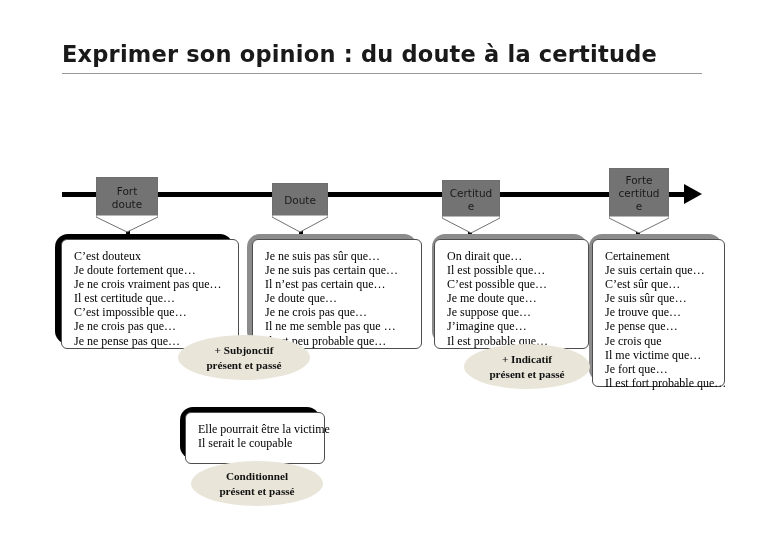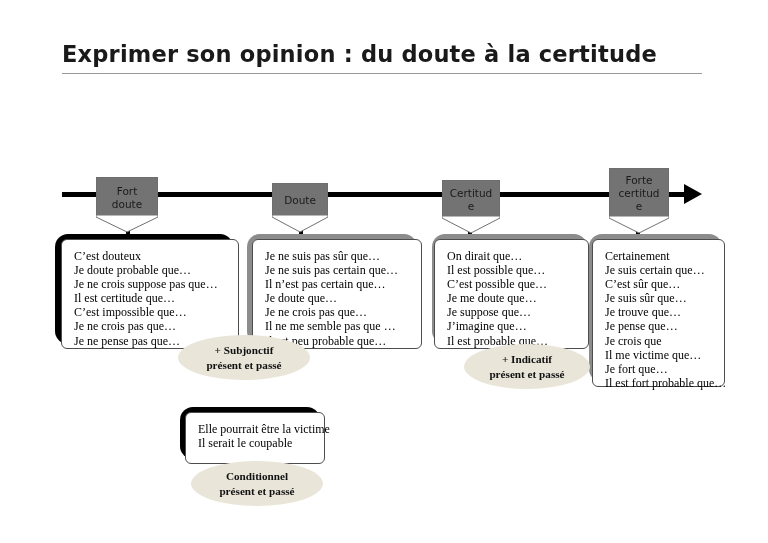--- a/index.html
+++ b/index.html
@@ -192,22 +192,22 @@
 </div>
 
 <div class="shadow-plate shadow-black" style="left:55px; top:234px; width:178px; height:110px;"></div>
 <div class="shadow-plate shadow-gray" style="left:247px; top:234px; width:170px; height:110px;"></div>
 <div class="shadow-plate shadow-gray" style="left:432px; top:234px; width:155px; height:110px;"></div>
 <div class="shadow-plate shadow-gray" style="left:589px; top:234px; width:133px; height:148px;"></div>
 <div class="shadow-plate shadow-black" style="left:180px; top:407px; width:140px; height:52px;"></div>
 
 <div class="listbox" style="left:61px; top:239px; width:178px; height:110px;">
   <div class="line">C’est douteux</div>
-  <div class="line">Je doute probable que…</div>
-  <div class="line">Je ne crois suppose pas que…</div>
+  <div class="line">Je doute fortement que…</div>
+  <div class="line">Je ne crois vraiment pas que…</div>
   <div class="line">Il est certitude que…</div>
   <div class="line">C’est impossible que…</div>
   <div class="line">Je ne crois pas que…</div>
   <div class="line">Je ne pense pas que…</div>
 </div>
 
 <div class="listbox" style="left:252px; top:239px; width:170px; height:110px;">
   <div class="line">Je ne suis pas sûr que…</div>
   <div class="line">Je ne suis pas certain que…</div>
   <div class="line">Il n’est pas certain que…</div>

